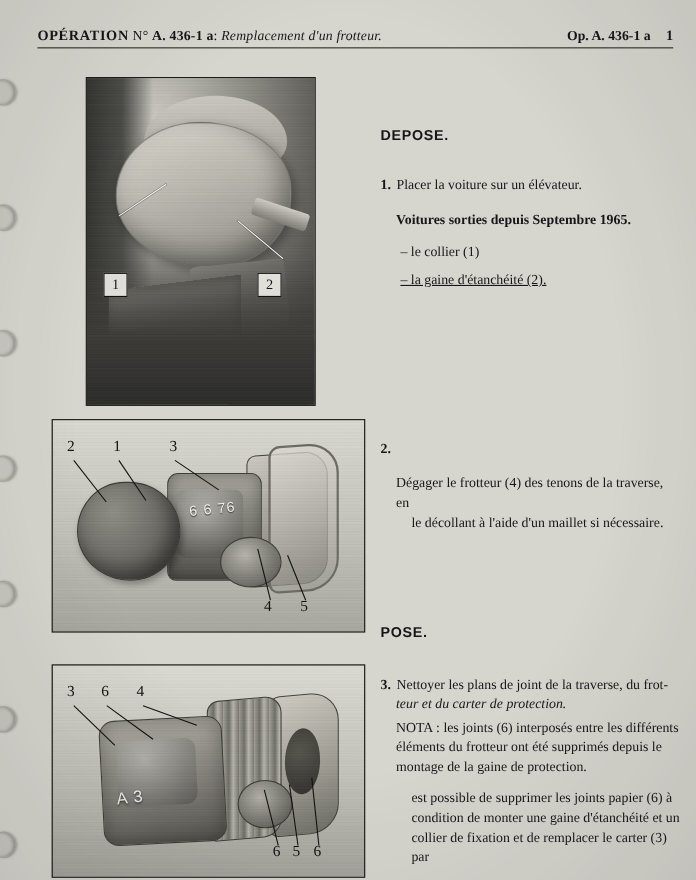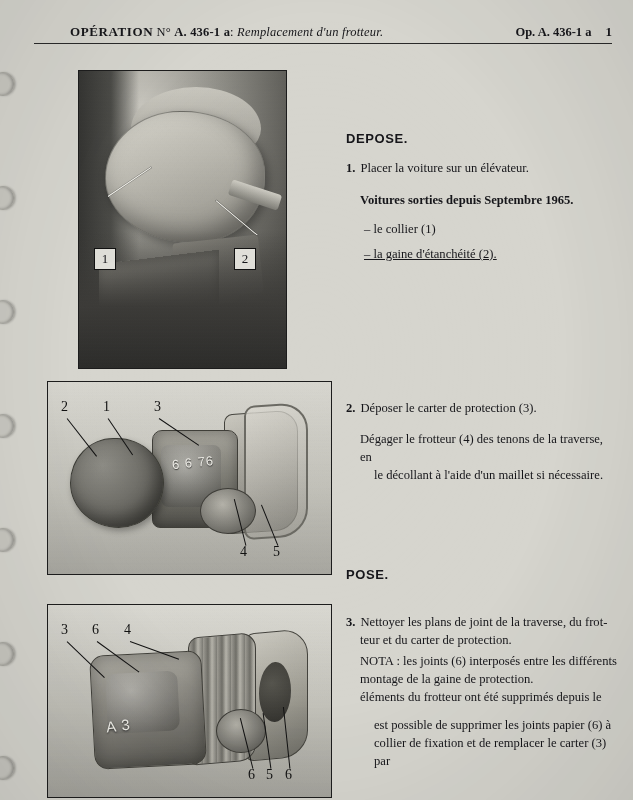--- a/index.html
+++ b/index.html
@@ -55,21 +55,20 @@
     width: 578px;
     height: 22px;
     display: flex;
     align-items: flex-end;
     justify-content: space-between;
   }
   .header-left {
     font-size: 12.5px;
     letter-spacing: 0.2px;
     white-space: nowrap;
-    margin-left: 36px;
   }
   .header-left .op-word { font-weight: bold; font-variant: small-caps; font-size: 13px; letter-spacing: .6px;}
   .header-left .op-num { font-weight: bold; }
   .header-left .op-title { font-style: italic; }
   .header-right {
     font-size: 12.5px;
     white-space: nowrap;
     display: flex;
     gap: 14px;
     align-items: baseline;
@@ -305,21 +304,21 @@
   }
   .step .num { font-weight: bold; }
   .bold-sub {
     font-weight: bold;
     font-size: 12.6px;
   }
   .indent { margin-left: 14px; }
   .dash { margin-left: 18px; }
 
   
-  .t-depose   { top: 130px; }
+  .t-depose   { top: 114px; }
   .t-step1    { top: 160px; }
   .t-voitures { top: 192px; }
   .t-deposer  { top: 211px; }
   .t-tiret1   { top: 221px; }
   .t-tiret2   { top: 246px; text-decoration: underline; }
 
   .t-step2    { top: 400px; }
   .t-degager  { top: 431px; }
   .t-coupelle { top: 477px; }
 
@@ -453,47 +452,47 @@
     <div class="dash">– le collier (1)</div>
   </div>
 
   <div class="col t-tiret2">
     <div class="dash">– la gaine d'étanchéité (2).</div>
   </div>
 
   <div class="col t-step2">
     <div class="step">
       <span class="num">2.</span>
-      <span>Déposer le carter de protection (3).</span>
     </div>
   </div>
 
   <div class="col t-degager">
     <div class="indent">Dégager le frotteur (4) des tenons de la traverse, en</div>
     <div class="indent" style="margin-left:28px;">le décollant à l'aide d'un maillet si nécessaire.</div>
   </div>
 
 
   <div class="col t-pose">
     <div class="sect-title">POSE.</div>
   </div>
 
   <div class="col t-step3">
     <div class="step">
       <span class="num">3.</span>
       <span>Nettoyer les plans de joint de la traverse, du frot-</span>
     </div>
-    <div style="margin-left:14px;">teur et du carter de protection.</div>
+    <div style="margin-left:14px;font-style:italic;">teur et du carter de protection.</div>
   </div>
 
   <div class="col t-nota">
     <div class="indent">NOTA : les joints (6) interposés entre les différents</div>
+    <div class="indent">éléments du frotteur ont été supprimés depuis le</div>
     <div class="indent">montage de la gaine de protection.</div>
-    <div class="indent">éléments du frotteur ont été supprimés depuis le</div>
   </div>
 
   <div class="col t-sur">
     <div class="indent" style="margin-left:28px;">est possible de supprimer les joints papier (6) à</div>
+    <div class="indent" style="margin-left:28px;">condition de monter une gaine d'étanchéité et un</div>
     <div class="indent" style="margin-left:28px;">collier de fixation et de remplacer le carter (3) par</div>
 
   </div>
 
 </div>
 
 </body></html>

